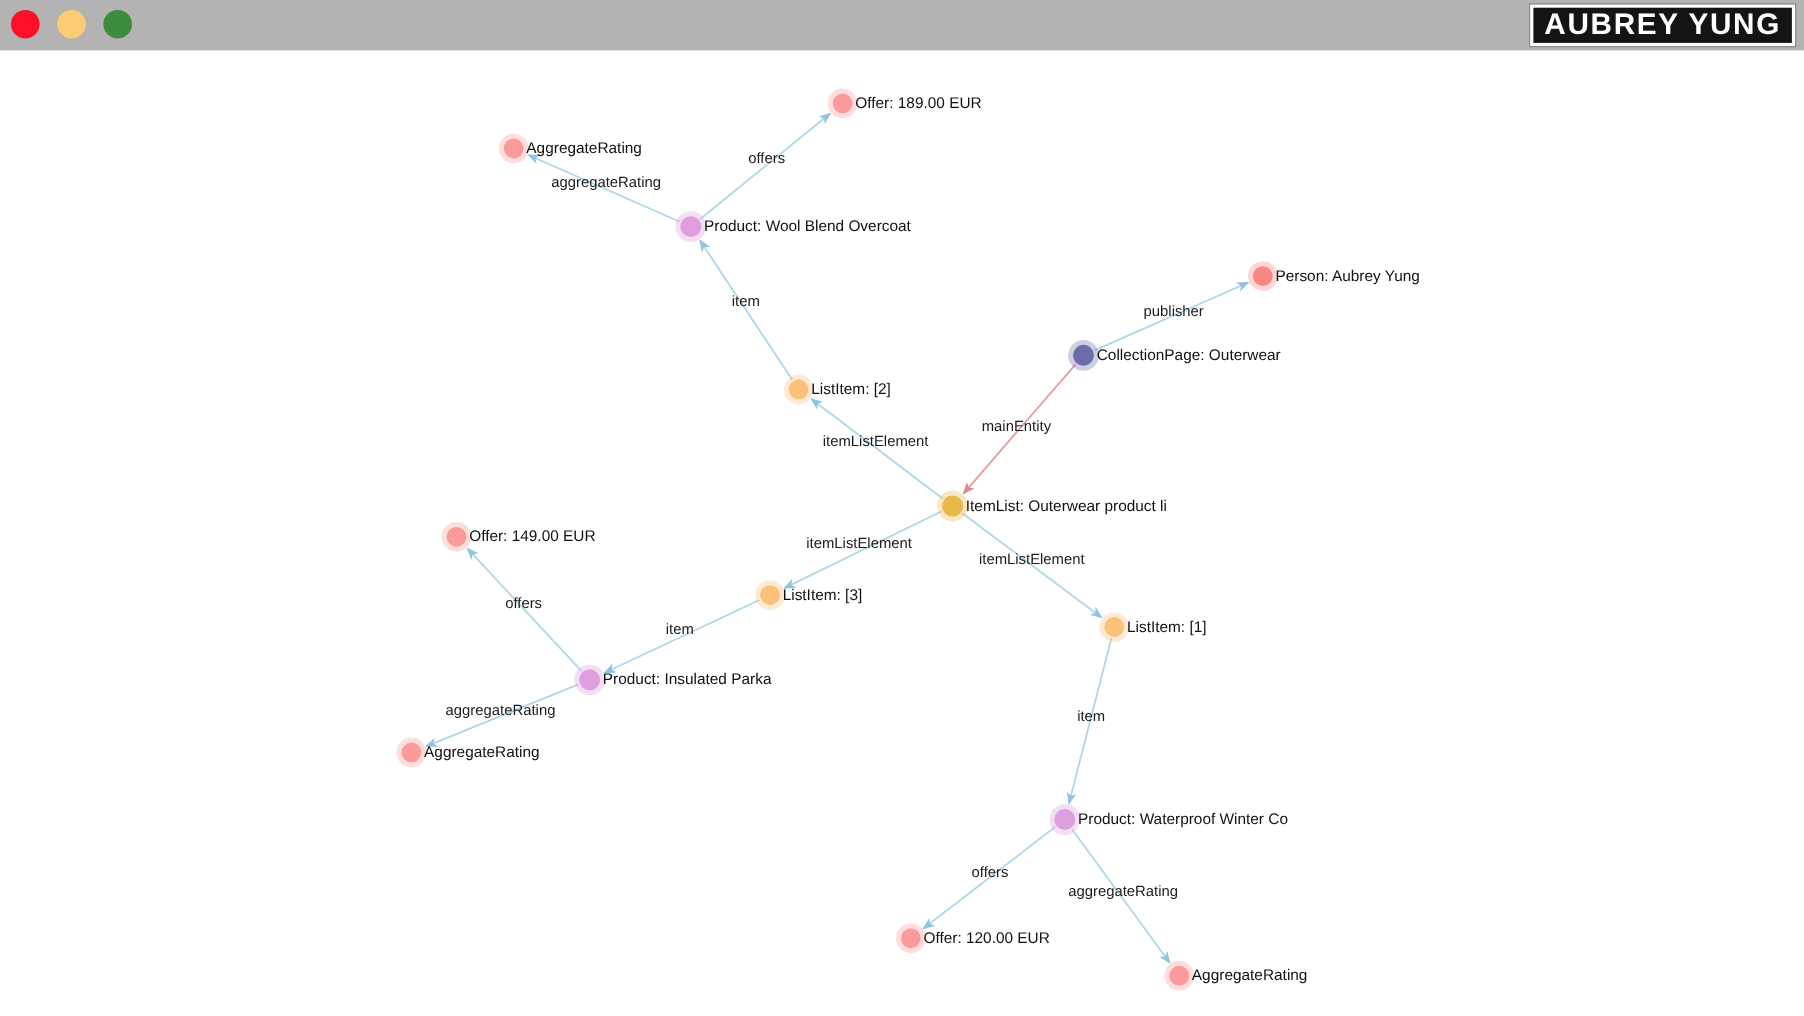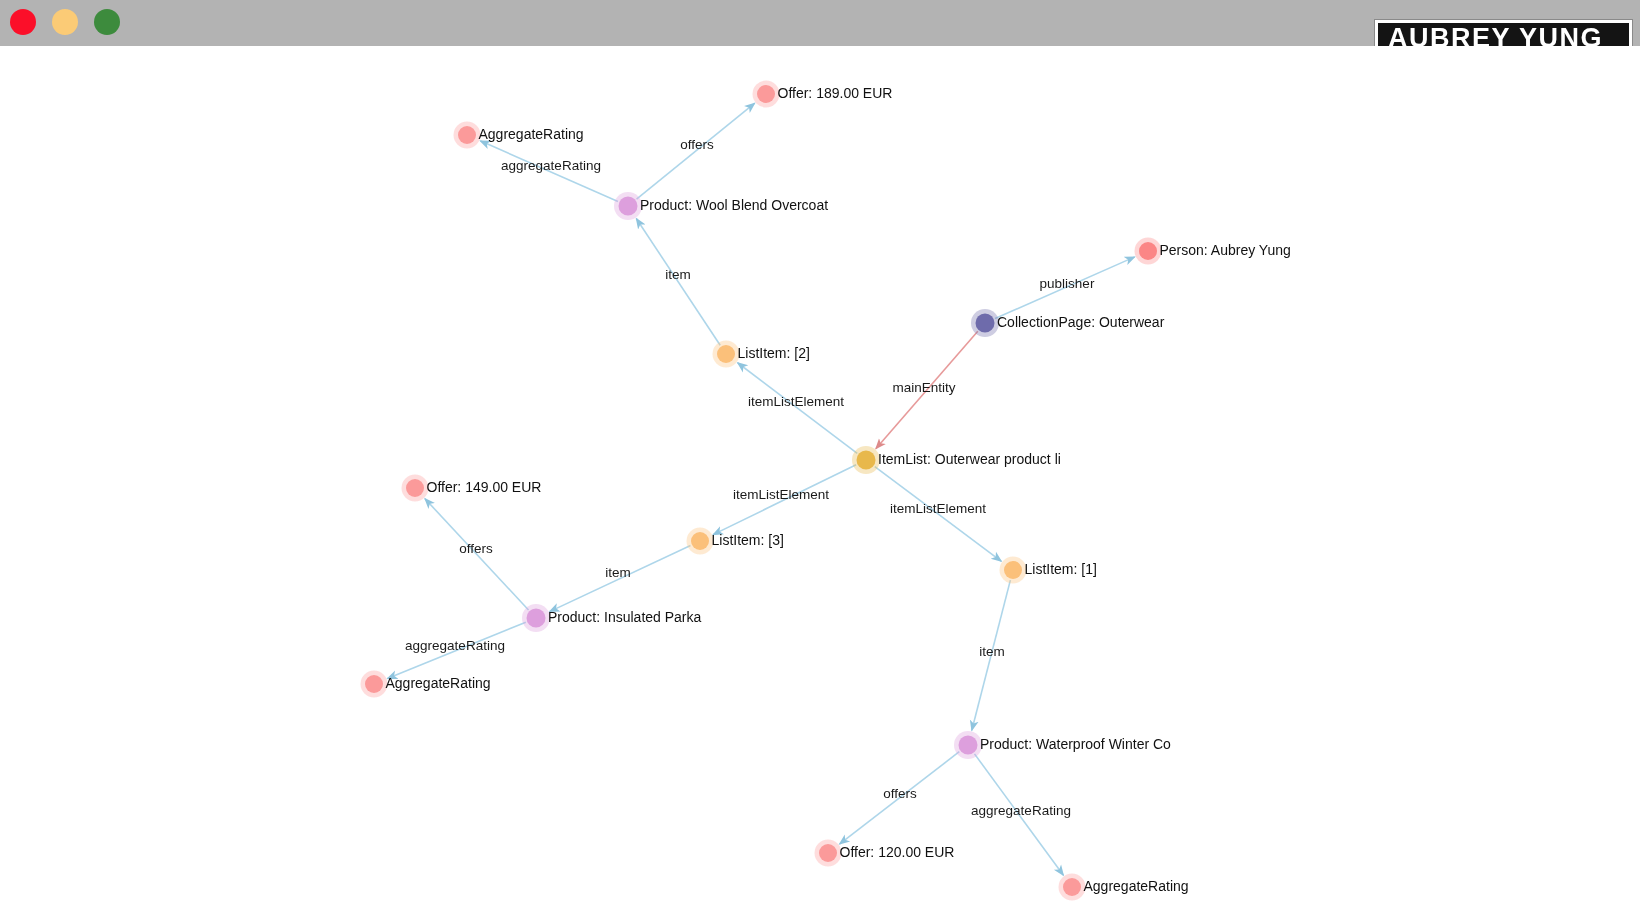--- a/index.html
+++ b/index.html
@@ -44,24 +44,24 @@
     border-radius: 50%;
     display: block;
   }
   .light.close  { background: #fb0f29; }
   .light.min    { background: #fbcb76; }
   .light.max    { background: #3d8b3d; }
 
   .watermark {
     position: absolute;
     right: 8px;
-    top: 20px;
+    top: 4px;
     background: #141414;
     border: 3px solid #ffffff;
-    padding: 2px 26px 4px 10px;
+    padding: 2px 10px 4px 10px;
     box-sizing: border-box;
     height: 38px;
     display: flex;
     align-items: center;
     justify-content: center;
     box-shadow: 0 0 0 1px #8a8a8a;
   }
   .watermark-text {
     color: #ffffff;
     font-family: "Liberation Sans", sans-serif;

